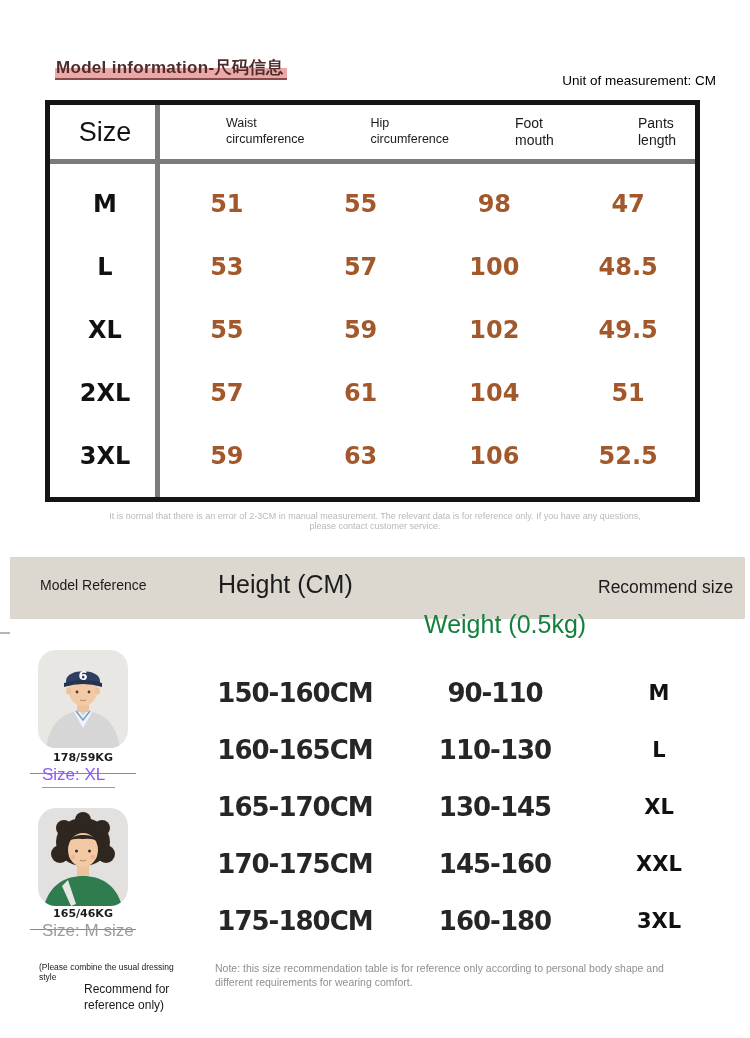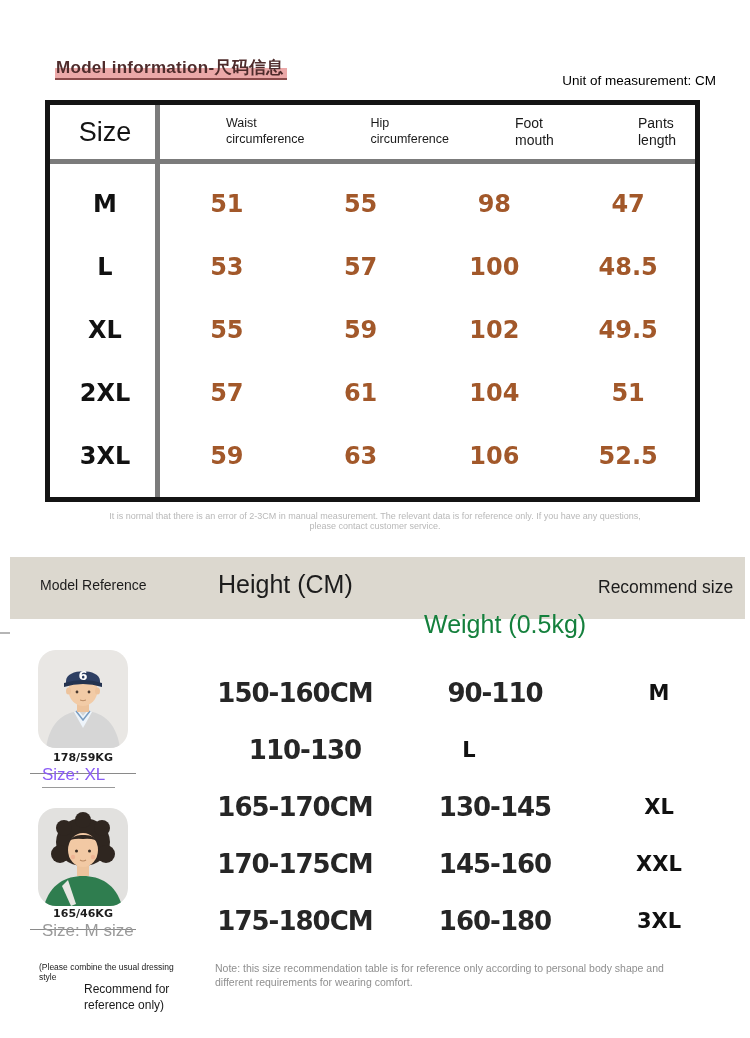--- a/index.html
+++ b/index.html
@@ -218,20 +218,21 @@
   <div class="model-stats stats-female">165/46KG</div>
   <div class="model-size-label size-female">Size: M size</div>
 
   <div class="rec-rows">
     <div class="rec-row">
       <div class="rr-height">150-160CM</div>
       <div class="rr-weight">90-110</div>
       <div class="rr-size">M</div>
     </div>
     <div class="rec-row">
+      <div class="rr-height">160-165CM</div>
       <div class="rr-weight">110-130</div>
       <div class="rr-size">L</div>
     </div>
     <div class="rec-row">
       <div class="rr-height">165-170CM</div>
       <div class="rr-weight">130-145</div>
       <div class="rr-size">XL</div>
     </div>
     <div class="rec-row">
       <div class="rr-height">170-175CM</div>

